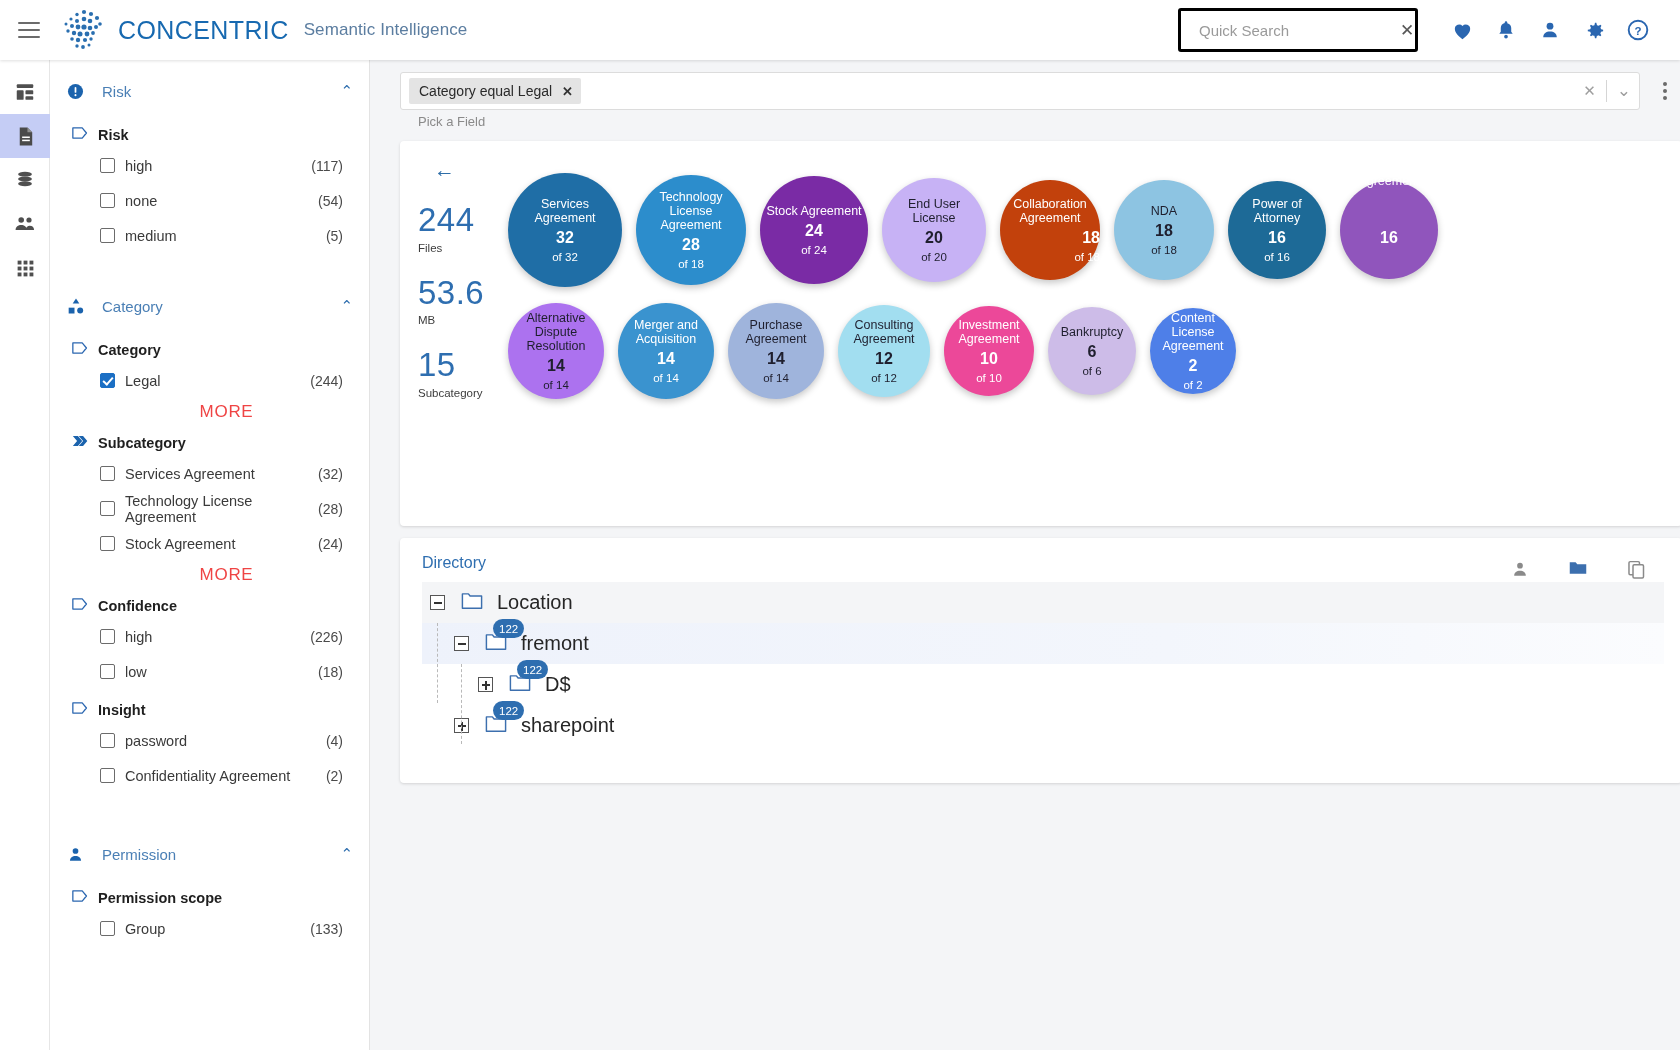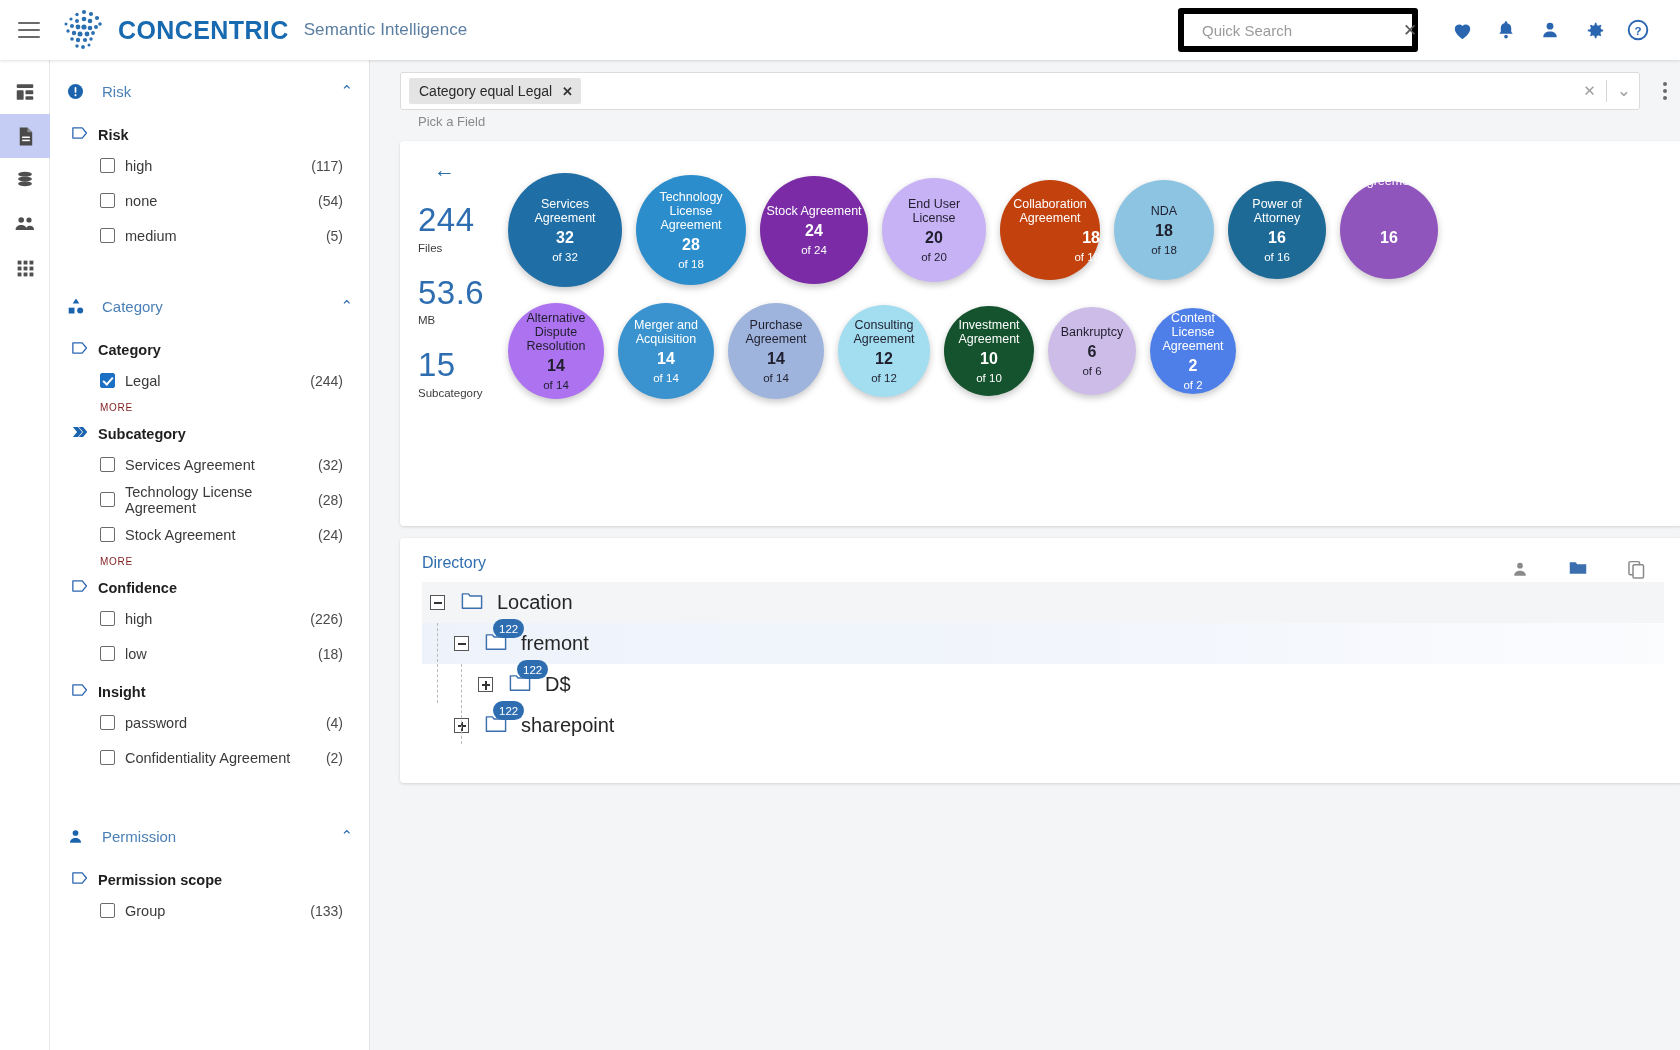--- a/index.html
+++ b/index.html
@@ -14,25 +14,25 @@
   .header{
     position:absolute; top:0; left:0; width:1680px; height:60px;
     background:#fff; display:flex; align-items:center;
     box-shadow:0 1px 3px rgba(0,0,0,.13); z-index:20;
   }
   .hamburger{ width:22px; height:16px; margin-left:18px; margin-right:18px;
     display:flex; flex-direction:column; justify-content:space-between; cursor:pointer;}
   .hamburger span{ display:block; height:2px; background:#6b6b6b; border-radius:1px;}
   .logo-wrap{ display:flex; align-items:center; gap:8px;}
   .logo-dots{ width:52px; height:46px; }
-  .brand{ font-size:25px; font-weight:bold; color:#1769b0; letter-spacing:.4px; }
+  .brand{ font-size:25px; font-weight:normal; color:#1769b0; letter-spacing:.4px; }
   .brand-sub{ font-size:17px; color:#5b7da0; margin-left:7px; letter-spacing:.1px;}
   .header-right{ margin-left:auto; display:flex; align-items:center; gap:0; padding-right:20px;}
   .search-box{
-    width:240px; height:44px; border:6px solid #000000; border-radius:3px;
+    width:240px; height:44px; border:3px solid #000000; border-radius:3px;
     display:flex; align-items:center; padding:0 10px; background:#fff; margin-right:22px;
   }
   .search-box input{
     border:none; outline:none; flex:1; font-size:15px; color:#555;
     font-family:"Liberation Sans", sans-serif; background:transparent; padding-left:8px;
   }
   .search-box input::placeholder{ color:#9a9a9a; }
   .hicon{ width:44px; height:44px; display:flex; align-items:center; justify-content:center; cursor:pointer;}
 
   
@@ -61,21 +61,21 @@
     display:flex; align-items:center; height:35px; padding-left:34px; font-size:14.5px; color:#3a3a3a;
   }
   .facet-row .lbl{ margin-left:10px; }
   .facet-row .cnt{ margin-left:auto; color:#4a4a4a; font-size:14px; padding-right:10px;}
   .cb{ width:15px; height:15px; border:1.6px solid #6b6b6b; border-radius:2px; background:#fff; flex:none;}
   .cb.checked{ background:#1b6fc4; border-color:#1b6fc4; position:relative;}
   .cb.checked:after{
     content:""; position:absolute; left:4px; top:0.5px; width:4px; height:8px;
     border:solid #fff; border-width:0 2px 2px 0; transform:rotate(42deg);
   }
-  .more{ font-size:10px; color:#7f1d1d; letter-spacing:.7px; padding-left:34px; margin:4px 0 8px; cursor:pointer;}
+  .more{ font-size:17px; color:#ef4444; letter-spacing:.7px; padding-left:34px; margin:4px 0 8px; cursor:pointer;text-align:center;}
 
   
   .main{ position:absolute; top:60px; left:386px; width:1310px; height:990px; background:#f4f5f7; }
 
   .filterbar{ padding:12px 14px 0 14px; display:flex; align-items:flex-start;}
   .filter-input{
     flex:1; min-height:38px; background:#fff; border:1px solid #dcdcdc; border-radius:3px;
     display:flex; align-items:center; padding:0 8px;
   }
   .chip{
@@ -511,21 +511,21 @@
           <div class="bubble" style="width: 96px; height: 96px; background: rgb(159, 180, 220); color: rgb(31, 31, 46); margin-left: 14px;">
             <div class="b-name">Purchase Agreement</div>
             <div class="b-val">14</div>
             <div class="b-of">of 14</div>
           </div>
           <div class="bubble" style="width: 92px; height: 92px; background: rgb(162, 222, 240); color: rgb(31, 31, 46); margin-left: 14px;">
             <div class="b-name">Consulting Agreement</div>
             <div class="b-val">12</div>
             <div class="b-of">of 12</div>
           </div>
-          <div class="bubble" style="width: 90px; height: 90px; background: #14532d; color: rgb(255, 255, 255); margin-left: 14px;">
+          <div class="bubble" style="width: 90px; height: 90px; background: #ec4899; color: rgb(255, 255, 255); margin-left: 14px;">
             <div class="b-name">Investment Agreement</div>
             <div class="b-val">10</div>
             <div class="b-of">of 10</div>
           </div>
           <div class="bubble" style="width: 88px; height: 88px; background: rgb(205, 188, 232); color: rgb(31, 31, 46); margin-left: 14px;">
             <div class="b-name">Bankruptcy</div>
             <div class="b-val">6</div>
             <div class="b-of">of 6</div>
           </div>
           <div class="bubble" style="width: 86px; height: 86px; background: rgb(78, 127, 232); color: rgb(255, 255, 255); margin-left: 14px;">

